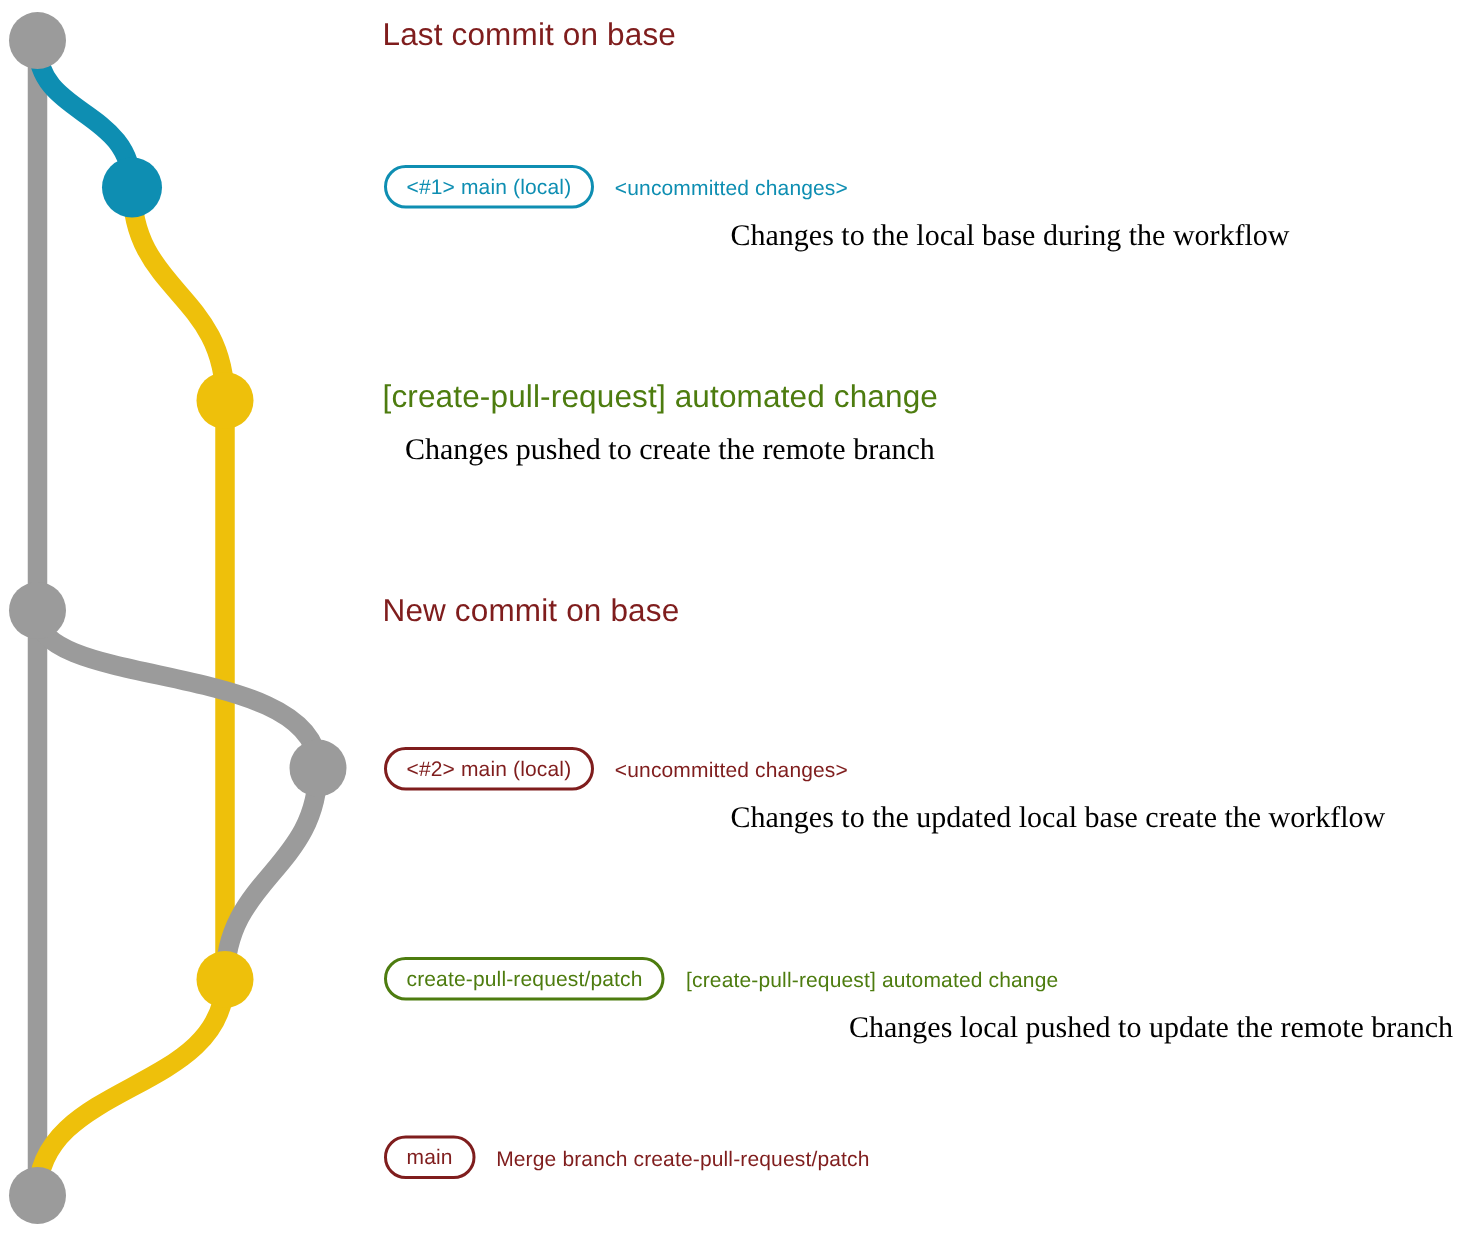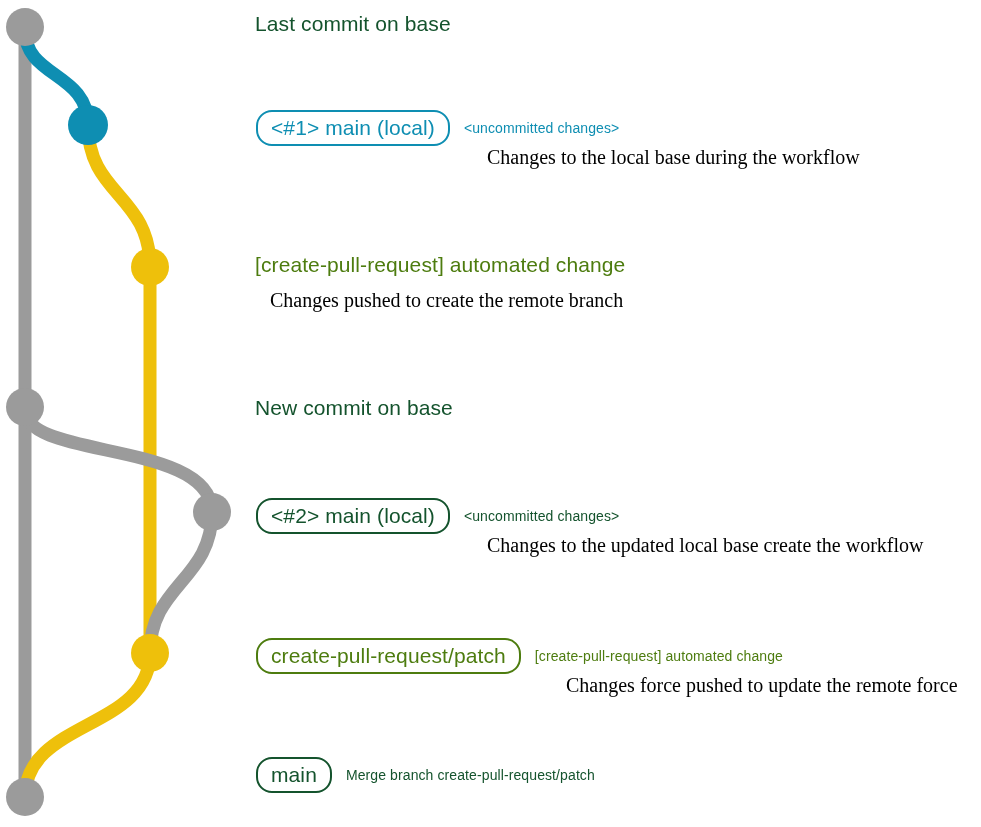--- a/index.html
+++ b/index.html
@@ -31,40 +31,40 @@
   .plain-label {
     font-size: 21px;
     font-family: "Liberation Sans", sans-serif;
     letter-spacing: 0.1px;
   }
   .badge {
     display: inline-block;
     border: 2px solid currentColor;
     border-radius: 16px;
     padding: 5px 13px 6px 13px;
-    font-size: 21px;
+    font-size: 14px;
     line-height: 1;
     font-family: "Liberation Sans", sans-serif;
     background: #ffffff;
     letter-spacing: 0.1px;
   }
   .subject {
     font-size: 14px;
     margin-left: 14px;
     font-family: "Liberation Sans", sans-serif;
     letter-spacing: 0.1px;
   }
   .desc {
     position: absolute;
     font-family: "Liberation Serif", serif;
     font-size: 20px;
     color: #000000;
     white-space: nowrap;
   }
-  .clr-gray  { color: #14532d; }
+  .clr-gray  { color: #7f1d1d; }
   .clr-teal  { color: #0e8eb2; }
   .clr-gold  { color: #4d7c0f; }
 </style>
 </head>
 <body>
 
 <svg id="graph-svg" viewBox="0 0 981 827" aria-hidden="true">
 
   <path d="M25,27 L25,797" fill="none" stroke="#9b9b9b" stroke-width="13" stroke-linecap="round"></path>
 
@@ -111,18 +111,18 @@
 <div class="row" style="left:256px; top:498px;text-align:center;">
   <span class="badge clr-gray">&lt;#2&gt; main (local)</span>
   <span class="subject clr-gray">&lt;uncommitted changes&gt;</span>
 </div>
 <div class="desc" style="left:487px; top:534px;">Changes to the updated local base create the workflow</div>
 
 <div class="row" style="left:256px; top:638px;">
   <span class="badge clr-gold">create-pull-request/patch</span>
   <span class="subject clr-gold">[create-pull-request] automated change</span>
 </div>
-<div class="desc" style="left:566px; top:674px;">Changes force pushed to update the remote force</div>
+<div class="desc" style="left:566px; top:674px;">Changes local pushed to update the remote branch</div>
 
 <div class="row" style="left:256px; top:737px;margin-top:20px;">
   <span class="badge clr-gray">main</span>
   <span class="subject clr-gray">Merge branch create-pull-request/patch</span>
 </div>
 
 </body></html>

